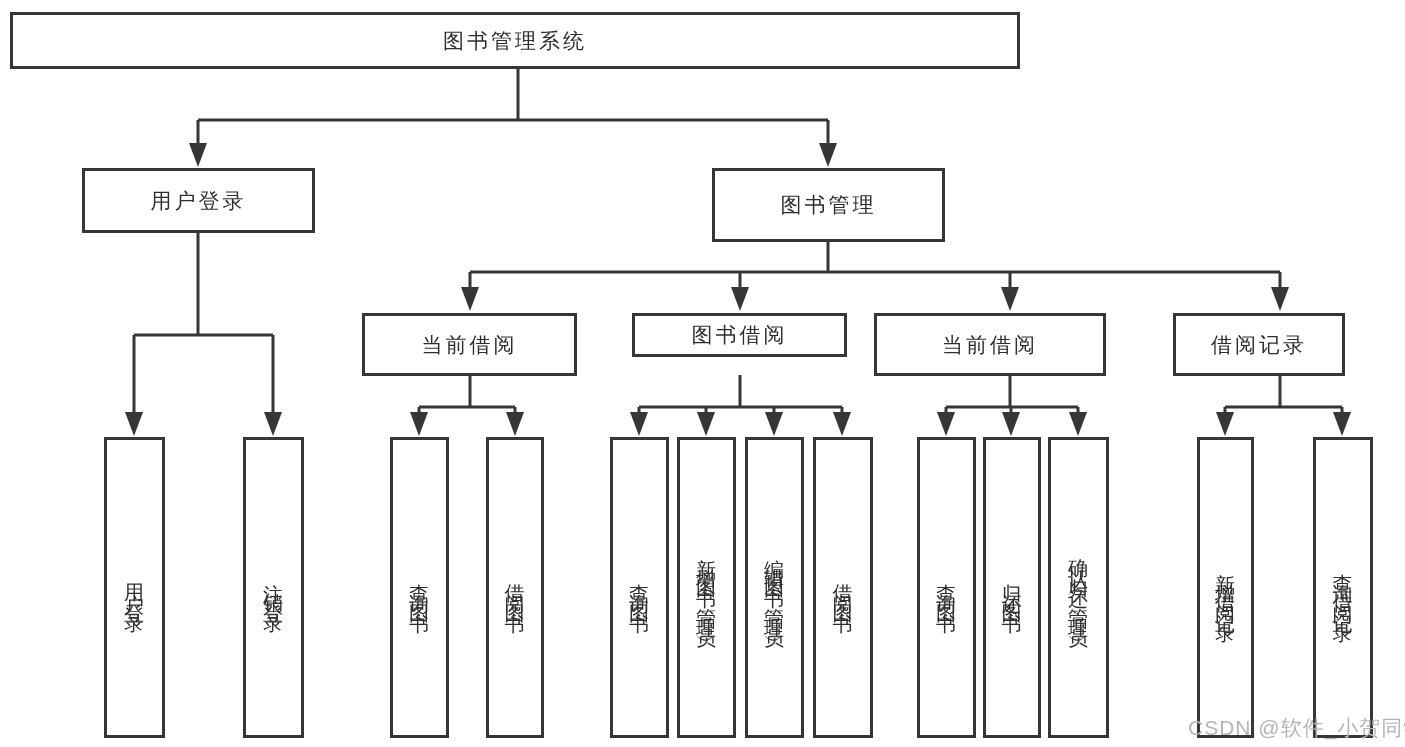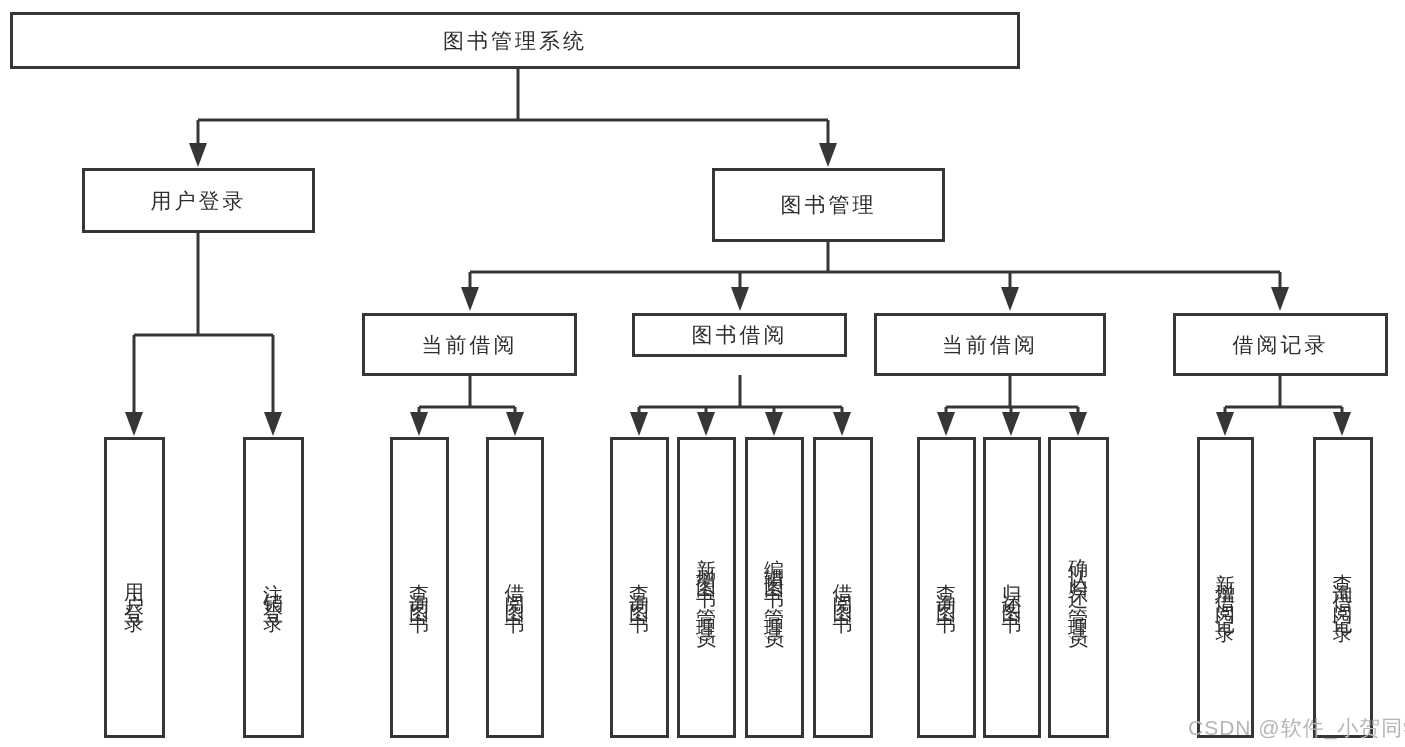--- a/index.html
+++ b/index.html
@@ -97,21 +97,21 @@
 
   <div class="node" style="left:362px;top:313px;width:215px;height:63px;">
     <span class="hlbl">当前借阅</span>
   </div>
   <div class="node" style="left:632px;top:313px;width:215px;height:44px;">
     <span class="hlbl">图书借阅</span>
   </div>
   <div class="node" style="left:874px;top:313px;width:232px;height:63px;">
     <span class="hlbl">当前借阅</span>
   </div>
-  <div class="node" style="left:1173px;top:313px;width:215px;height:63px;">
+  <div class="node" style="left:1173px;top:313px;width:172px;height:63px;">
     <span class="hlbl">借阅记录</span>
   </div>
 
   <div class="node" style="left:104px;top:437px;width:61px;height:301px;">
     <span class="vlbl">用户登录</span>
   </div>
   <div class="node" style="left:243px;top:437px;width:61px;height:301px;">
     <span class="vlbl">注销登录</span>
   </div>
 

